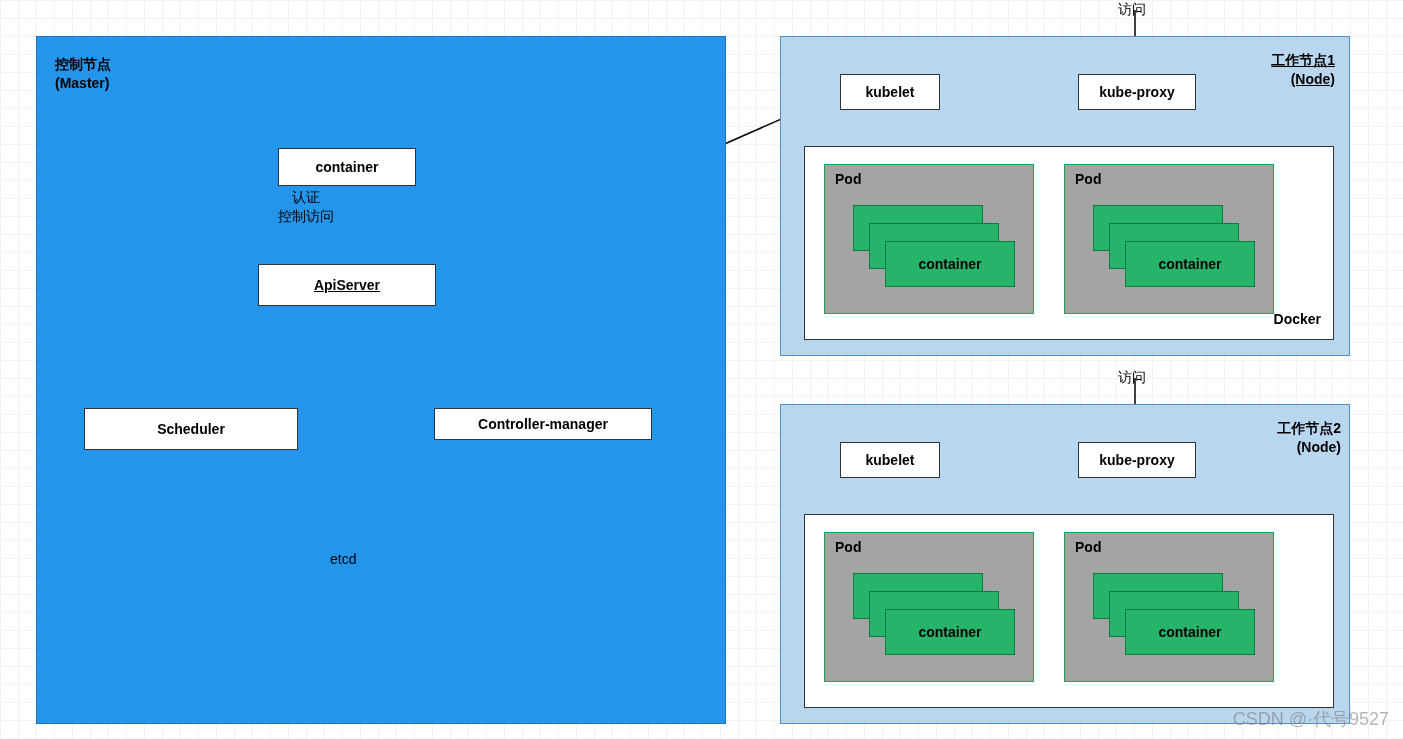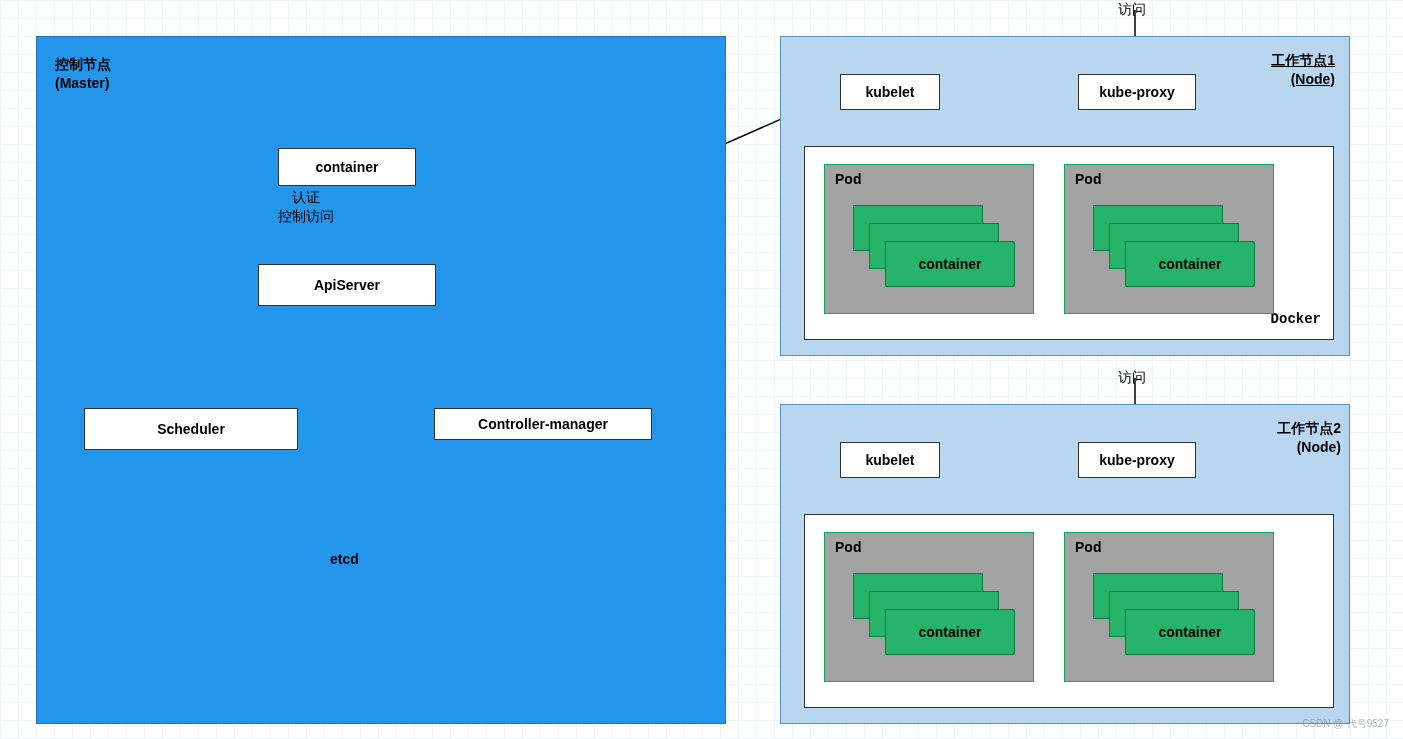--- a/index.html
+++ b/index.html
@@ -102,21 +102,21 @@
     text-align: center;
     line-height: 1.35;
     white-space: pre;
   }
 
   .watermark {
     position: absolute;
     right: 14px;
     bottom: 8px;
     color: rgba(120,120,120,0.55);
-    font-size: 10px;
+    font-size: 18px;
     font-weight: 400;
   }
 </style>
 </head>
 <body>
 
 <div class="grid"></div>
 
 <svg width="1403" height="739">
   <defs>
@@ -150,36 +150,36 @@
 </svg>
 
 <div class="master">
   <div class="panel-label">控制节点
 (Master)</div>
 </div>
 
 <div class="box" style="left:278px; top:148px; width:138px; height:38px;">container</div>
 <div class="free-label" style="left:278px; top:188px;">认证
 控制访问</div>
-<div class="box" style="left:258px; top:264px; width:178px; height:42px;">ApiServer</div>
+<div class="box" style="left:258px; top:264px; width:178px; height:42px;text-decoration:underline;">ApiServer</div>
 <div class="box" style="left:84px; top:408px; width:214px; height:42px;">Scheduler</div>
 <div class="box" style="left:434px; top:408px; width:218px; height:32px;">Controller-manager</div>
-<div class="free-label" style="left:330px; top:550px; font-weight:700;">etcd</div>
+<div class="free-label" style="left:330px; top:550px; font-weight:400;">etcd</div>
 
 <div class="free-label" style="left:1118px; top:0px;">访问</div>
 <div class="free-label" style="left:1118px; top:368px;">访问</div>
 
 <div class="node" style="left:780px; top:36px; height:320px;">
   <div class="panel-label right" style="right:14px; top:14px;text-decoration:underline;">工作节点1
 (Node)</div>
 </div>
 <div class="box" style="left:840px; top:74px; width:100px; height:36px;">kubelet</div>
 <div class="box" style="left:1078px; top:74px; width:118px; height:36px;">kube-proxy</div>
 <div class="docker" style="left:804px; top:146px; width:530px; height:194px;">
-  <div class="panel-label right" style="right:12px; bottom:10px; top:auto;font-family:Liberation Mono, monospace;">Docker</div>
+  <div class="panel-label right" style="right:12px; bottom:10px; top:auto;">Docker</div>
 </div>
 
 <div class="pod" style="left:824px; top:164px;">
   <div class="pod-label">Pod</div>
   <div class="ct" style="left:28px; top:40px;"></div>
   <div class="ct" style="left:44px; top:58px;"></div>
   <div class="ct" style="left:60px; top:76px;">container</div>
 </div>
 <div class="pod" style="left:1064px; top:164px;">
   <div class="pod-label">Pod</div>

